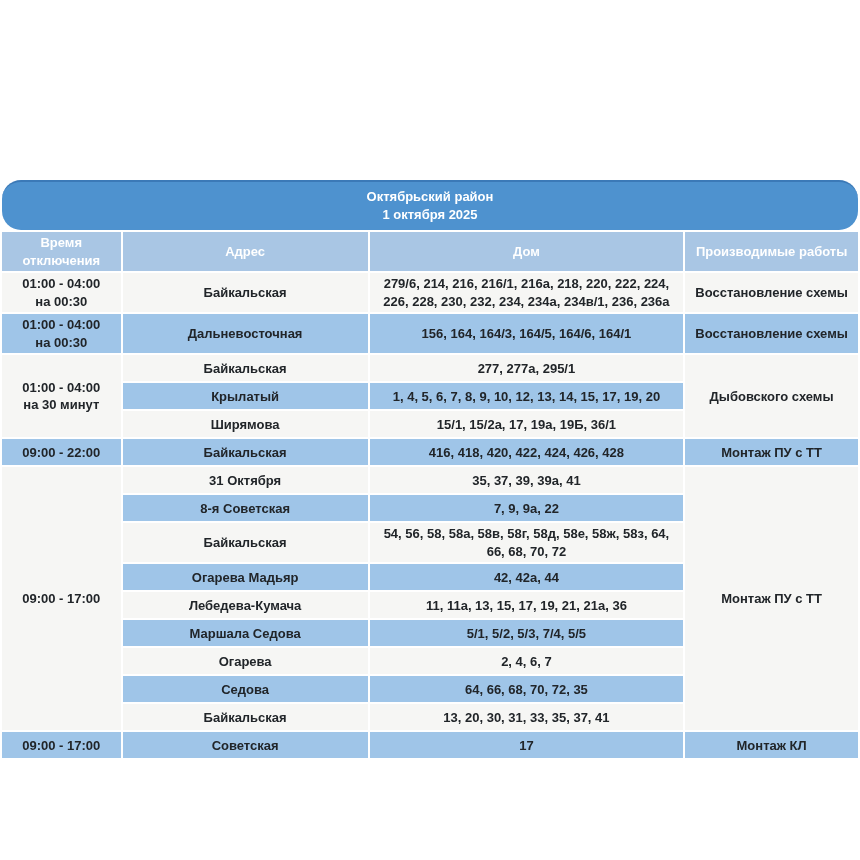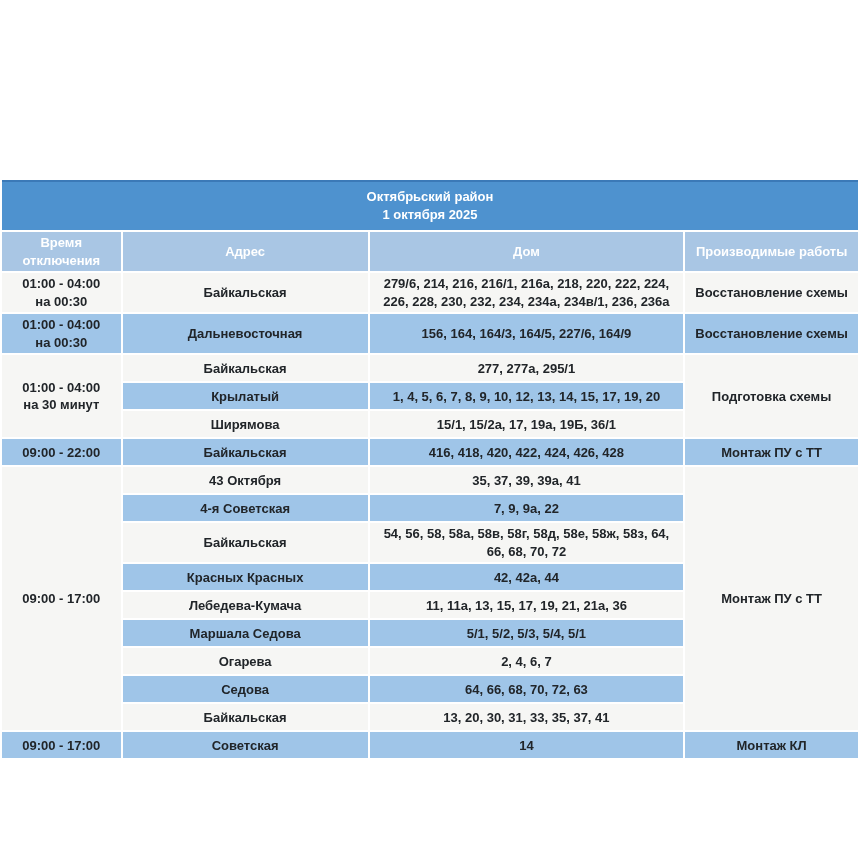--- a/index.html
+++ b/index.html
@@ -36,20 +36,21 @@
     padding:2px 5px;
     line-height:1.35;
     overflow:hidden;
   }
   td.title-cell{
     background:var(--title-bg);
     color:var(--header-text);
     height:44px;
     border-top:2px solid var(--title-border);
     font-size:13px;
+    border-radius:19px;
   }
   th{
     background:var(--header-bg);
     color:var(--header-text);
     height:22px;
     font-size:13px;
     font-weight:bold;
   }
   td.body-cell{height:22px;}
   td.light{background:var(--row-light);}
@@ -82,81 +83,81 @@
   <tbody>
       <tr>
         <td class="body-cell light" rowspan="1">01:00 - 04:00<br>на 00:30</td>
         <td class="body-cell light">Байкальская</td>
         <td class="body-cell light">279/6, 214, 216, 216/1, 216а, 218, 220, 222, 224, 226, 228, 230, 232, 234, 234а, 234в/1, 236, 236а</td>
         <td class="body-cell light" rowspan="1">Восстановление схемы</td>
       </tr>
       <tr>
         <td class="body-cell blue" rowspan="1">01:00 - 04:00<br>на 00:30</td>
         <td class="body-cell blue">Дальневосточная</td>
-        <td class="body-cell blue">156, 164, 164/3, 164/5, 227/6, 164/9</td>
+        <td class="body-cell blue">156, 164, 164/3, 164/5, 164/6, 164/1</td>
         <td class="body-cell blue" rowspan="1">Восстановление схемы</td>
       </tr>
       <tr>
         <td class="body-cell light" rowspan="3">01:00 - 04:00<br>на 30 минут</td>
         <td class="body-cell light">Байкальская</td>
         <td class="body-cell light">277, 277а, 295/1</td>
-        <td class="body-cell light" rowspan="3">Подготовка схемы</td>
+        <td class="body-cell light" rowspan="3">Дыбовского схемы</td>
       </tr>
       <tr>
         <td class="body-cell blue">Крылатый</td>
         <td class="body-cell blue">1, 4, 5, 6, 7, 8, 9, 10, 12, 13, 14, 15, 17, 19, 20</td>
       </tr>
       <tr>
         <td class="body-cell light">Ширямова</td>
         <td class="body-cell light">15/1, 15/2а, 17, 19а, 19Б, 36/1</td>
       </tr>
       <tr>
         <td class="body-cell blue" rowspan="1">09:00 - 22:00</td>
         <td class="body-cell blue">Байкальская</td>
         <td class="body-cell blue">416, 418, 420, 422, 424, 426, 428</td>
         <td class="body-cell blue" rowspan="1">Монтаж ПУ с ТТ</td>
       </tr>
       <tr>
         <td class="body-cell light" rowspan="9">09:00 - 17:00</td>
-        <td class="body-cell light">43 Октября</td>
+        <td class="body-cell light">31 Октября</td>
         <td class="body-cell light">35, 37, 39, 39а, 41</td>
         <td class="body-cell light" rowspan="9">Монтаж ПУ с ТТ</td>
       </tr>
       <tr>
-        <td class="body-cell blue">4-я Советская</td>
+        <td class="body-cell blue">8-я Советская</td>
         <td class="body-cell blue">7, 9, 9а, 22</td>
       </tr>
       <tr>
         <td class="body-cell light">Байкальская</td>
         <td class="body-cell light">54, 56, 58, 58а, 58в, 58г, 58д, 58е, 58ж, 58з, 64, 66, 68, 70, 72</td>
       </tr>
       <tr>
-        <td class="body-cell blue">Красных Красных</td>
+        <td class="body-cell blue">Огарева Мадьяр</td>
         <td class="body-cell blue">42, 42а, 44</td>
       </tr>
       <tr>
         <td class="body-cell light">Лебедева-Кумача</td>
         <td class="body-cell light">11, 11а, 13, 15, 17, 19, 21, 21а, 36</td>
       </tr>
       <tr>
         <td class="body-cell blue">Маршала Седова</td>
-        <td class="body-cell blue">5/1, 5/2, 5/3, 5/4, 5/1</td>
+        <td class="body-cell blue">5/1, 5/2, 5/3, 7/4, 5/5</td>
       </tr>
       <tr>
         <td class="body-cell light">Огарева</td>
         <td class="body-cell light">2, 4, 6, 7</td>
       </tr>
       <tr>
         <td class="body-cell blue">Седова</td>
-        <td class="body-cell blue">64, 66, 68, 70, 72, 63</td>
+        <td class="body-cell blue">64, 66, 68, 70, 72, 35</td>
       </tr>
       <tr>
         <td class="body-cell light">Байкальская</td>
         <td class="body-cell light">13, 20, 30, 31, 33, 35, 37, 41</td>
       </tr>
       <tr>
         <td class="body-cell blue" rowspan="1">09:00 - 17:00</td>
         <td class="body-cell blue">Советская</td>
-        <td class="body-cell blue">14</td>
+        <td class="body-cell blue">17</td>
         <td class="body-cell blue" rowspan="1">Монтаж КЛ</td>
       </tr>
     </tbody>
 </table>
 
 </body></html>

